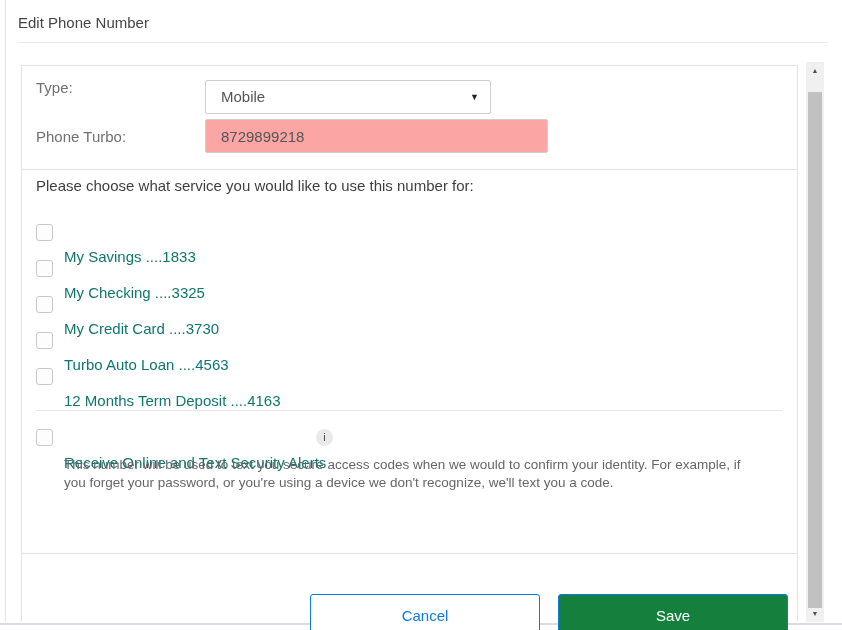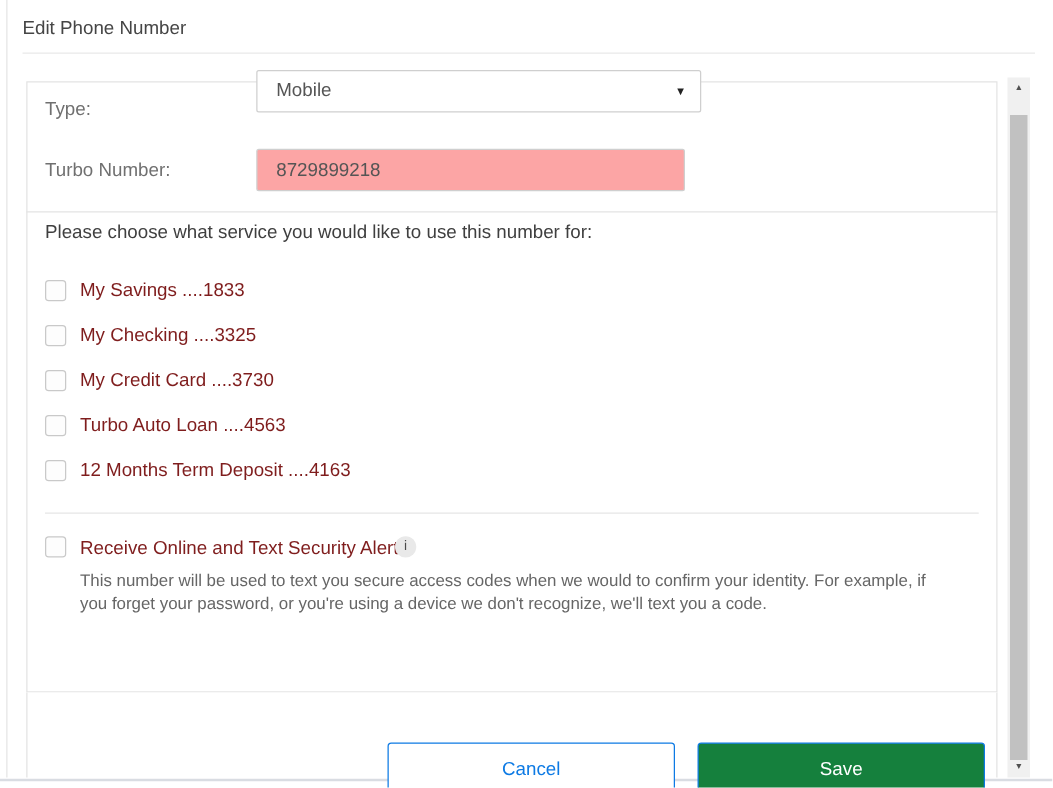--- a/index.html
+++ b/index.html
@@ -32,21 +32,21 @@
     border-left: 1px solid #e4e4e4; border-right: 1px solid #e4e4e4;
     background: #fff;
   }
   .h-divider-fields { left: 21px; top: 169px; width: 777px; height: 1px; background: #e4e4e4; }
 
   .field-label { font-size: 15px; color: #707070; }
   .lbl-type  { left: 36px; top: 79px; }
   .lbl-phone { left: 36px; top: 128px; }
 
   .select-box {
-    left: 205px; top: 56px; width: 356px; height: 34px;
+    left: 205px; top: 80px; width: 286px; height: 34px;
     border: 1px solid #cfcfcf; border-radius: 2px; background: #fff;
     font-size: 15px; color: #555; line-height: 32px; padding-left: 15px;
     cursor: pointer;
   }
   .select-arrow {
     position: absolute; right: 11px; top: 0; line-height: 32px;
     font-size: 9px; color: #222;
   }
   .text-input {
     left: 205px; top: 119px; width: 343px; height: 34px;
@@ -55,21 +55,21 @@
     font-family: "Liberation Sans", sans-serif; outline: none;
   }
 
   .services-prompt { left: 36px; top: 177px; font-size: 15px; color: #3f3f3f; }
 
   .cb {
     width: 17px; height: 17px; appearance: none; -webkit-appearance: none;
     border: 1px solid #c9c9c9; border-radius: 3px; background: #fdfdfd;
     cursor: pointer; position: absolute; left: 36px; margin: 0;
   }
-  .cb-label { position: absolute; left: 64px; font-size: 15px; color: #7f1d1d; cursor: pointer; }
+  .cb-label { position: absolute; left: 64px; font-size: 15px; color: #0f766e; cursor: pointer; margin-top: 24px; }
 
   .row-0 .cb { top: 224px; } .row-0 .cb-label { top: 224px; }
   .row-1 .cb { top: 260px; } .row-1 .cb-label { top: 260px; }
   .row-2 .cb { top: 296px; } .row-2 .cb-label { top: 296px; }
   .row-3 .cb { top: 332px; } .row-3 .cb-label { top: 332px; }
   .row-4 .cb { top: 368px; } .row-4 .cb-label { top: 368px; text-align: center; }
 
   .h-divider-alerts { left: 36px; top: 410px; width: 747px; height: 1px; background: #e6e6e6; }
 
   .alerts-cb { top: 429px; }
@@ -124,21 +124,21 @@
 <div class="abs content-box"></div>
 <div class="abs h-divider-fields"></div>
 <div class="abs footer-box"></div>
 
 <div class="abs field-label lbl-type">Type:</div>
 <div class="abs select-box">
   <span>Mobile</span>
   <span class="select-arrow">▼</span>
 </div>
 
-<div class="abs field-label lbl-phone">Turbo Number:</div>
+<div class="abs field-label lbl-phone">Phone Turbo:</div>
 <input class="abs text-input" type="text" value="8729899218" style="">
 
 <div class="abs services-prompt">Please choose what service you would like to use this number for:</div>
 
 <div class="row-0">
   <input type="checkbox" class="cb" style="">
   <label class="cb-label">My Savings ....1833</label>
 </div>
 <div class="row-1">
   <input type="checkbox" class="cb" style="">

